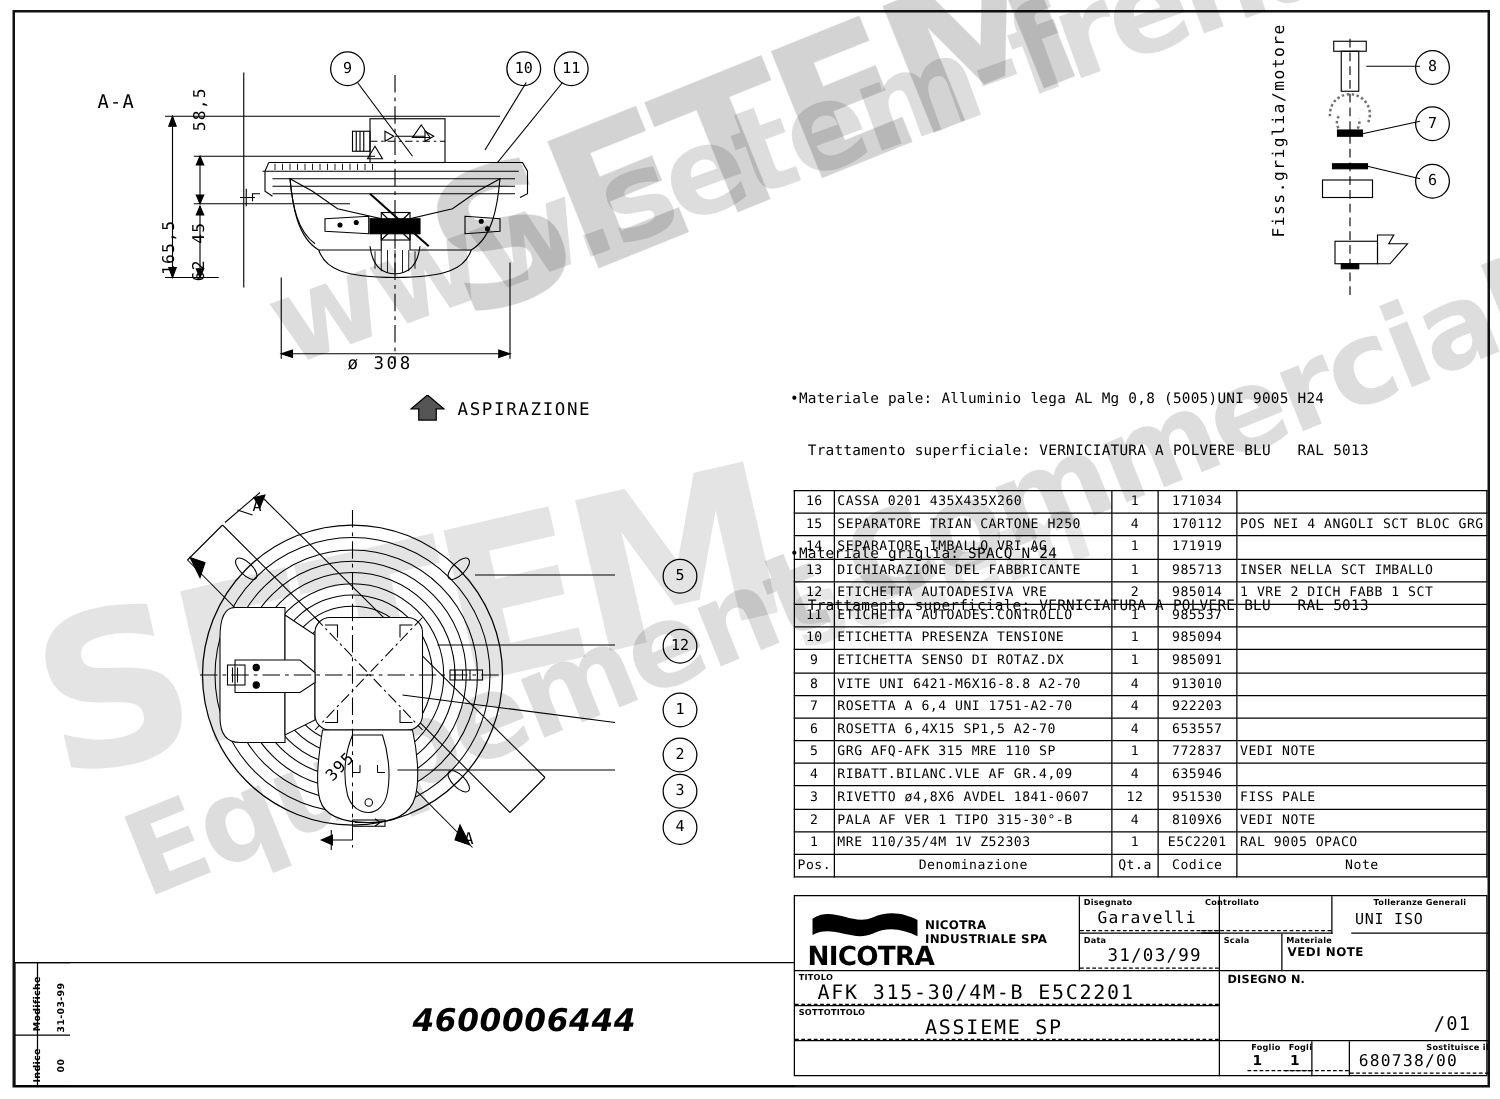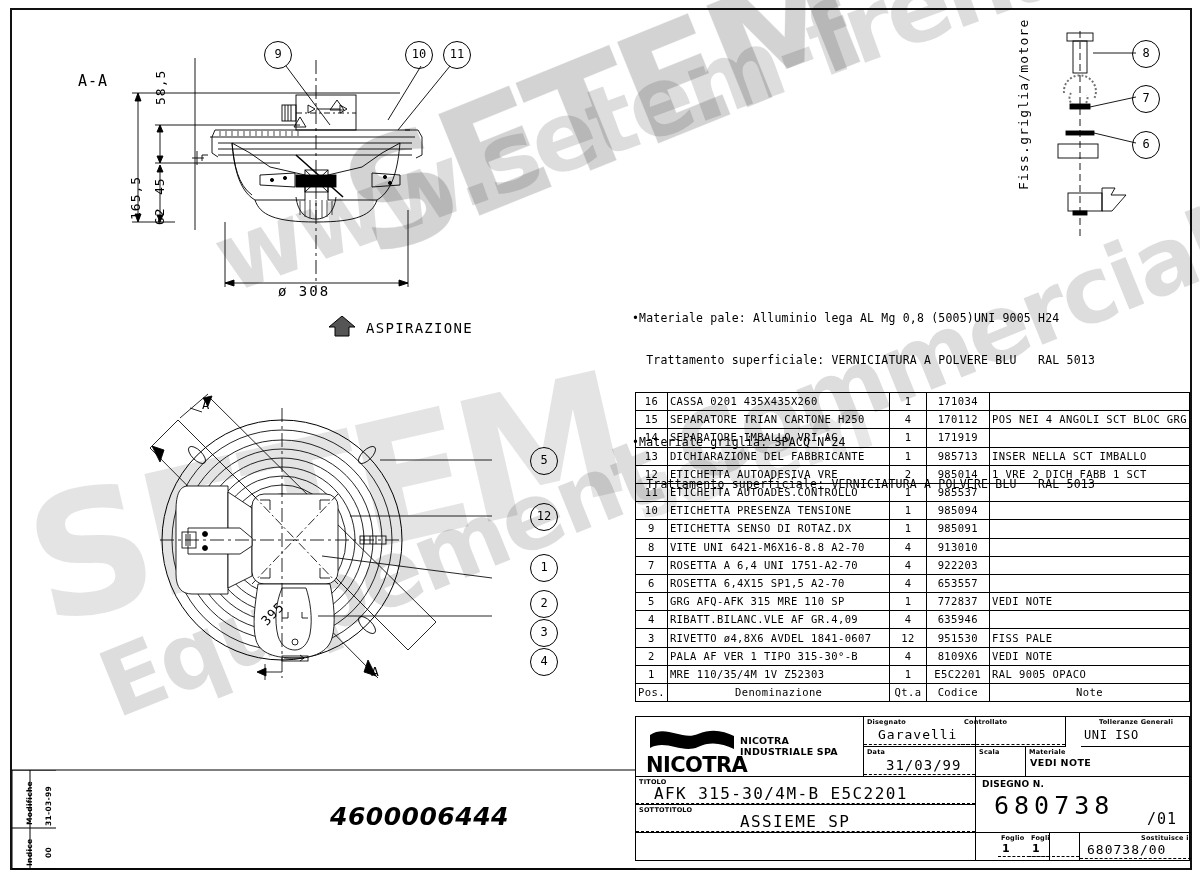--- a/index.html
+++ b/index.html
@@ -643,21 +643,20 @@
 
     <div class="tb-cell solid-r solid-b" style="left:0;top:88px;width:340px;height:28px;">
       <div class="tb-lab">SOTTOTITOLO</div>
       <div class="tb-val dash-under" style="font-size:16px;letter-spacing:1.4px;padding-left:104px;margin-top:-1px;">ASSIEME  SP</div>
     </div>
 
     <div class="tb-cell solid-r" style="left:0;top:116px;width:340px;height:28px;"></div>
 
     <div class="tb-cell solid-b" style="left:340px;top:60px;width:215px;height:56px;">
       <div class="tb-lab" style="font-size:9px;line-height:12px;padding-left:6px;">DISEGNO N.</div>
-      <div style="font-size:25px;letter-spacing:5px;padding-left:18px;line-height:32px;">680738</div>
       <div style="position:absolute;right:14px;bottom:4px;font-size:15px;letter-spacing:1px;">/01</div>
     </div>
 
     <div class="tb-cell solid-r" style="left:346px;top:116px;width:52px;height:28px;margin-left:16px;">
       <div class="tb-lab">Foglio</div>
       <div class="tb-val-sm dash-under" style="font-size:11px;">1</div>
     </div>
 
     <div class="tb-cell solid-r" style="left:392px;top:116px;width:52px;height:28px;">
       <div class="tb-lab">Fogli</div>

